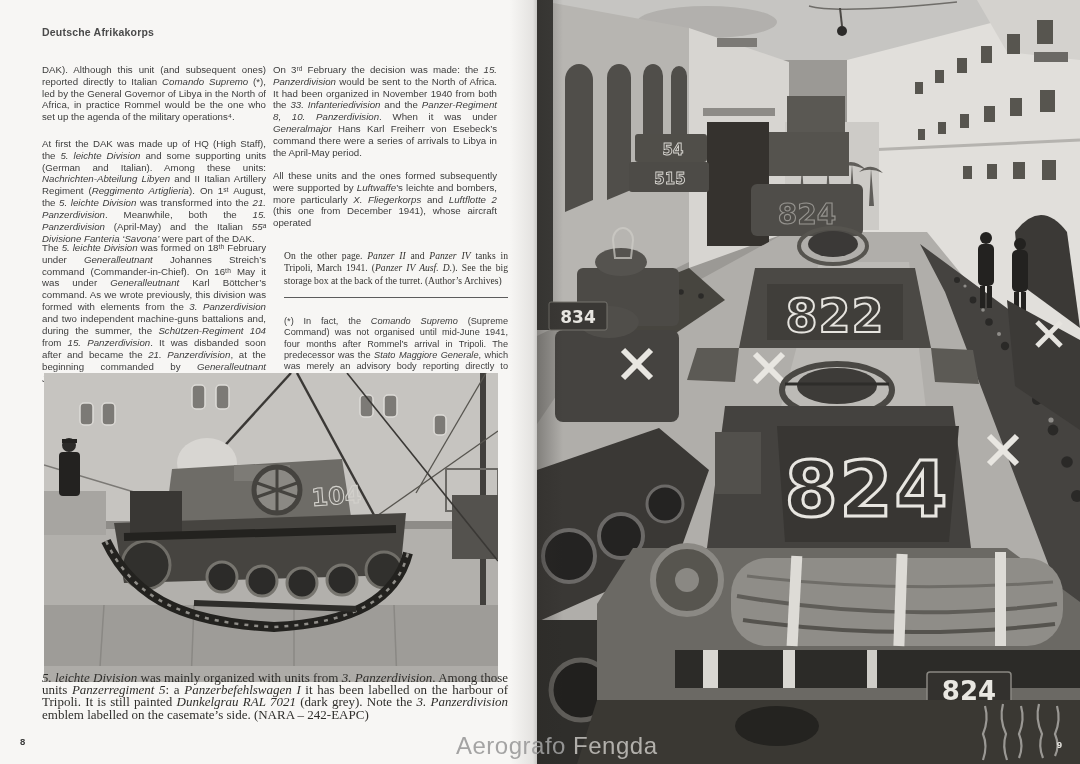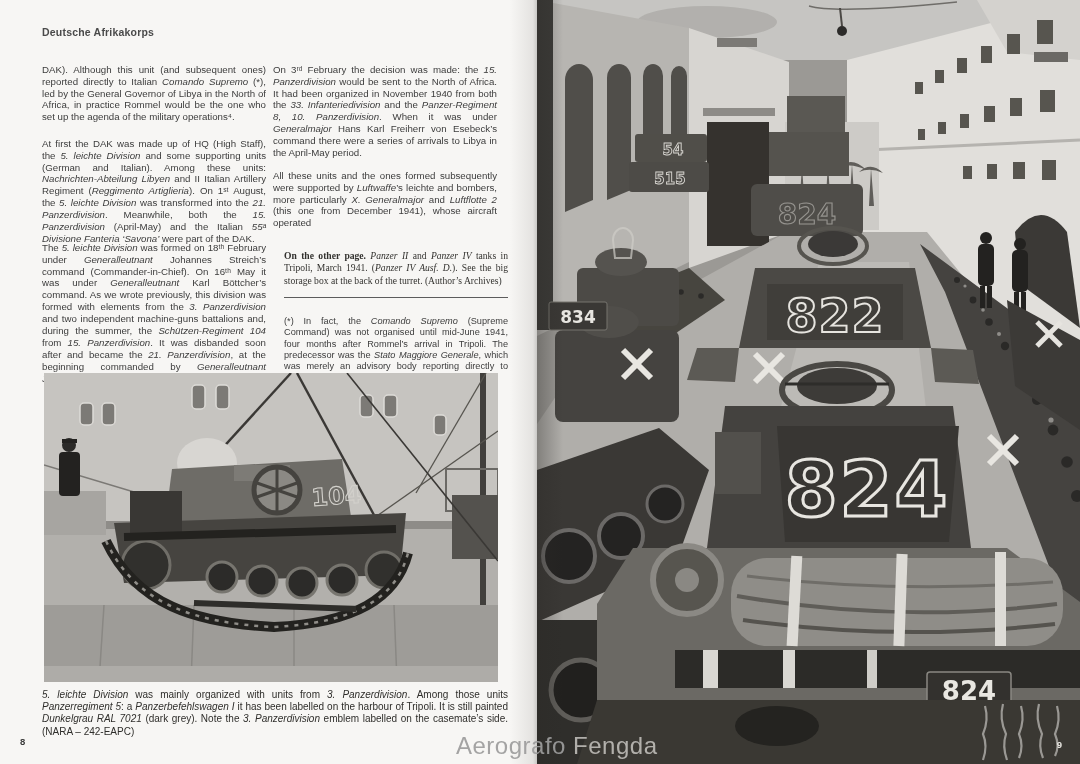--- a/index.html
+++ b/index.html
@@ -5,29 +5,29 @@
   html,body{margin:0;padding:0;background:#dcdcdc;}
   .spread{position:relative;width:1080px;height:764px;background:#f7f6f4;overflow:hidden;
           font-family:"Liberation Sans",sans-serif;color:#3c3c3c;}
   
   .left-page{position:absolute;left:0;top:0;width:537px;height:764px;background:#f7f6f4;}
   .running-head{position:absolute;left:42px;top:26px;font-size:10.5px;font-weight:bold;color:#4a4a4a;letter-spacing:.2px;}
   .body-par{position:absolute;width:224px;font-size:9.7px;line-height:11.9px;text-align:justify;}
   .c1{left:42px;} .c2{left:273px;}
   .p1a{top:54px;} .p1b{top:128px;} .p1c{top:232px;}
   .p2a{top:54px;} .p2b{top:160px;}
-  .it{font-style:italic;} .bd{font-weight:bold;margin-top:27px;}
+  .it{font-style:italic;} .bd{font-weight:normal;margin-top:27px;}
   .serif-cap{position:absolute;left:284px;top:250px;width:224px;
              font-family:"Liberation Serif",serif;font-size:9.6px;line-height:12.4px;
              color:#33322f;text-align:justify;}
   .foot-rule{position:absolute;left:284px;top:297px;width:224px;height:1px;background:#5c5c5c;}
   .footnote{position:absolute;left:284px;top:316px;width:224px;font-size:9.2px;line-height:11.3px;text-align:justify;color:#3c3c3c;}
   .harbour-photo{position:absolute;left:44px;top:373px;width:454px;height:309px;background:#b9b7b3;}
-  .photo-caption{position:absolute;left:42px;top:689px;width:466px;
-                 font-family:Liberation Sans, sans-serif;font-size:10px;line-height:12.2px;
+  .photo-caption{position:absolute;left:42px;top:672px;width:466px;
+                 font-family:Liberation Serif, serif;font-size:13px;line-height:12.2px;
                  color:#2f2e2b;text-align:justify;}
   .pageno-left{position:absolute;left:20px;top:736px;font-size:9.5px;font-weight:bold;color:#3a3a3a;}
   
   .right-page{position:absolute;left:537px;top:0;width:543px;height:764px;background:#9b9995;}
   .street-photo{position:absolute;left:0;top:0;width:543px;height:764px;}
   .pageno-right{position:absolute;right:18px;bottom:14px;font-size:9.5px;font-weight:bold;color:#e9e7e3;z-index:6;}
   
   .gutter{position:absolute;left:510px;top:0;width:27px;height:764px;z-index:4;
           background:linear-gradient(to right, rgba(0,0,0,0) 0%, rgba(60,55,50,0.10) 85%, rgba(40,38,35,0.22) 100%);}
   
@@ -44,21 +44,21 @@
 
   <div class="left-page">
 
     <div class="running-head">Deutsche Afrikakorps</div>
 
     <p class="body-par c1 p1a"><span>DAK). Although this unit (and subsequent ones) reported directly to Italian </span><span class="it">Comando Supremo</span><span> (*), led by the General Governor of Libya in the North of Africa, in practice Rommel would be the one who set up the agenda of the military operations⁴.</span></p>
     <p class="body-par c1 p1b"><span>At first the DAK was made up of HQ (High Staff), the </span><span class="it">5. leichte Division</span><span> and some supporting units (German and Italian). Among these units: </span><span class="it">Nachrichten-Abteilung Libyen</span><span> and II Italian Artillery Regiment (</span><span class="it">Reggimento Artiglieria</span><span>). On 1ˢᵗ August, the </span><span class="it">5. leichte Division</span><span> was transformed into the </span><span class="it">21. Panzerdivision</span><span>. Meanwhile, both the </span><span class="it">15. Panzerdivision</span><span> (April-May) and the Italian </span><span class="it">55ᵃ Divisione Fanteria ‘Savona’</span><span> were part of the DAK.</span></p>
     <p class="body-par c1 p1c"><span>The </span><span class="it">5. leichte Division</span><span> was formed on 18ᵗʰ February under </span><span class="it">Generalleutnant</span><span> Johannes Streich’s command (Commander-in-Chief). On 16ᵗʰ May it was under </span><span class="it">Generalleutnant</span><span> Karl Böttcher’s command. As we wrote previously, this division was formed with elements from the </span><span class="it">3. Panzerdivision</span><span> and two independent machine-guns battalions and, during the summer, the </span><span class="it">Schützen-Regiment 104</span><span> from </span><span class="it">15. Panzerdivision</span><span>. It was disbanded soon after and became the </span><span class="it">21. Panzerdivision</span><span>, at the beginning commanded by </span><span class="it">Generalleutnant</span><span> Johannes von Ravenstein.</span></p>
 
     <p class="body-par c2 p2a"><span>On 3ʳᵈ February the decision was made: the </span><span class="it">15. Panzerdivision</span><span> would be sent to the North of Africa. It had been organized in November 1940 from both the </span><span class="it">33. Infanteriedivision</span><span> and the </span><span class="it">Panzer-Regiment 8, 10. Panzerdivision</span><span>. When it was under </span><span class="it">Generalmajor</span><span> Hans Karl Freiherr von Esebeck’s command there were a series of arrivals to Libya in the April-May period.</span></p>
-    <p class="body-par c2 p2b"><span>All these units and the ones formed subsequently were supported by </span><span class="it">Luftwaffe</span><span>’s leichte and bombers, more particularly </span><span class="it">X. Generalmajor</span><span> and </span><span class="it">Luftflotte 2</span><span> (this one from December 1941), whose aircraft operated</span></p>
+    <p class="body-par c2 p2b"><span>All these units and the ones formed subsequently were supported by </span><span class="it">Luftwaffe</span><span>’s leichte and bombers, more particularly </span><span class="it">X. Fliegerkorps</span><span> and </span><span class="it">Luftflotte 2</span><span> (this one from December 1941), whose aircraft operated</span></p>
 
     <div class="serif-cap"><span class="bd">On the other page.</span><span> </span><span class="it">Panzer II</span><span> and </span><span class="it">Panzer IV</span><span> tanks in Tripoli, March 1941. (</span><span class="it">Panzer IV Ausf. D.</span><span>). See the big storage box at the back of the turret. (Author’s Archives)</span></div>
 
     <div class="foot-rule"></div>
 
     <div class="footnote"><span>(*) In fact, the </span><span class="it">Comando Supremo</span><span> (Supreme Command) was not organised until mid-June 1941, four months after Rommel’s arrival in Tripoli. The predecessor was the </span><span class="it">Stato Maggiore Generale</span><span>, which was merely an advisory body reporting directly to Mussolini.</span></div>
 
     <div class="harbour-photo">
       <svg width="454" height="309" viewBox="0 0 454 309">
 

